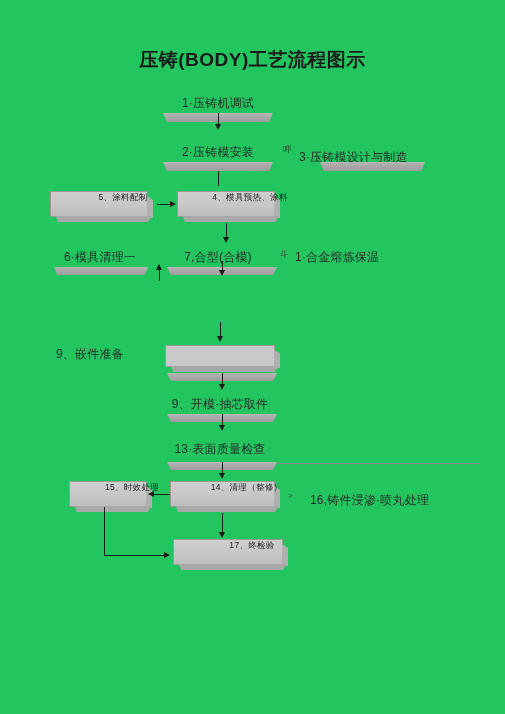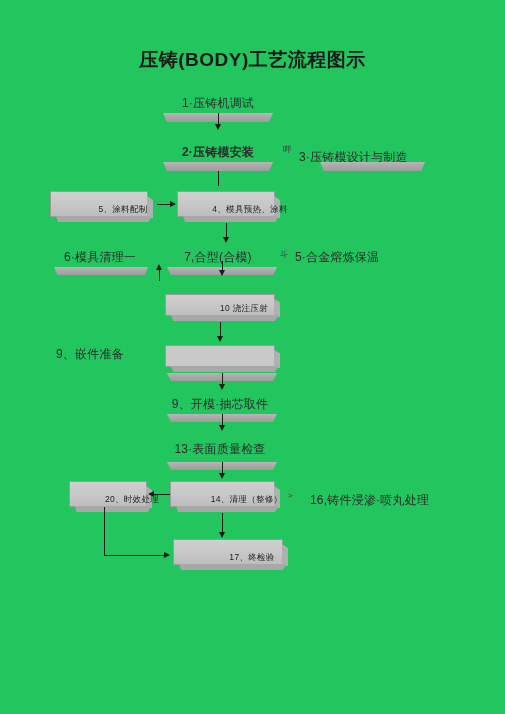--- a/index.html
+++ b/index.html
@@ -59,21 +59,21 @@
     background: #c9c9c9;
     border: 1px solid #9a9a9a;
     box-sizing: border-box;
   }
   .box3d .face {
     position: absolute;
     left: 0; right: 0; top: 0;
     height: 100%;
     background: linear-gradient(180deg, #cfcfcf 0%, #c6c6c6 60%, #bdbdbd 100%);
     display: flex;
-    align-items: flex-end;
+    align-items: flex-start;
     justify-content: center;
     padding-left: 48px;
   }
   .box3d .label {
     font-size: 8.5px;
     color: #222222;
     white-space: nowrap;
     letter-spacing: 0.3px;
   }
   .box3d .shadow-bottom {
@@ -150,21 +150,21 @@
 <div id="page">
 
   <div class="doc-title">压铸(BODY)工艺流程图示</div>
 
   <div class="caption center" style="left:218px; top:95px;">1·压铸机调试</div>
 
   <div class="banner" style="left:163px; top:113px; width:110px; height:9px;"></div>
   <div class="vline" style="left:218px; top:113px; height:13px;"></div>
   <div class="arrow-down" style="left:214.5px; top:124px;"></div>
 
-  <div class="caption center" style="left:218px; top:144px;font-weight:bold;">2·压铸模安装</div>
+  <div class="caption center" style="left:218px; top:144px;">2·压铸模安装</div>
 
   <div class="glyph" style="left:283px; top:144px;">呷</div>
 
   <div class="caption" style="left:299px; top:149px;">3·压铸模设计与制造</div>
 
   <div class="banner" style="left:163px; top:162px; width:110px; height:9px;"></div>
 
   <div class="banner" style="left:320px; top:162px; width:105px; height:9px;"></div>
 
   <div class="vline" style="left:320px; top:171px; height:0px;"></div>
@@ -192,38 +192,31 @@
 
   <div class="vline" style="left:226px; top:223px; height:16px;"></div>
   <div class="arrow-down" style="left:222.5px; top:237px;"></div>
 
   <div class="caption" style="left:64px; top:249px;text-align:right;">6·模具清理一</div>
 
   <div class="caption center" style="left:218px; top:249px;">7,合型(合模)</div>
 
   <div class="glyph" style="left:280px; top:249px;">斗</div>
 
-  <div class="caption" style="left:295px; top:249px;">5·合金熔炼保温</div>
+  <div class="caption" style="left:295px; top:249px;">1·合金熔炼保温</div>
 
   <div class="banner" style="left:54px; top:267px; width:94px; height:8px;"></div>
   <div class="banner" style="left:167px; top:267px; width:110px; height:8px;"></div>
 
   <div class="vline" style="left:159px; top:267px; height:14px;"></div>
   <div class="arrow-up" style="left:155.5px; top:264px;"></div>
 
   <div class="vline" style="left:222px; top:261px; height:14px;"></div>
   <div class="arrow-down" style="left:218.5px; top:270px;"></div>
 
-  <div class="box3d" style="left:165px; top:294px; width:110px; height:22px;">
-    <div class="shadow-right"></div>
-    <div class="shadow-bottom"></div>
-    <div class="face">
-      <span class="label">10 浇注压射</span>
-    </div>
-  </div>
 
   <div class="vline" style="left:220px; top:322px; height:16px;"></div>
   <div class="arrow-down" style="left:216.5px; top:336px;"></div>
 
   <div class="caption" style="left:56px; top:346px;">9、嵌件准备</div>
 
   <div class="box3d" style="left:165px; top:345px; width:110px; height:22px;">
     <div class="shadow-right"></div>
     <div class="shadow-bottom"></div>
   </div>
@@ -244,21 +237,21 @@
 
   <div class="hline thin" style="left:277px; top:463px; width:203px;"></div>
 
   <div class="vline" style="left:222px; top:462px; height:13px;"></div>
   <div class="arrow-down" style="left:218.5px; top:473px;"></div>
 
   <div class="box3d" style="left:69px; top:481px; width:78px; height:26px;">
     <div class="shadow-right"></div>
     <div class="shadow-bottom"></div>
     <div class="face">
-      <span class="label">20、时效处理</span>
+      <span class="label">15、时效处理</span>
     </div>
   </div>
 
   <div class="hline" style="left:152px; top:494px; width:18px;"></div>
   <div class="arrow-left" style="left:148px; top:490.5px;"></div>
 
   <div class="box3d" style="left:170px; top:481px; width:105px; height:26px;">
     <div class="shadow-right"></div>
     <div class="shadow-bottom"></div>
     <div class="face">

